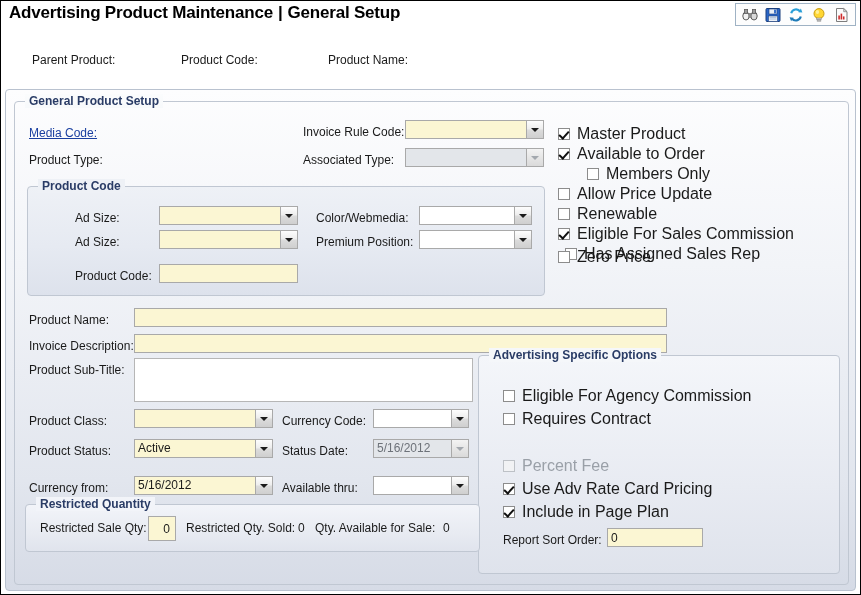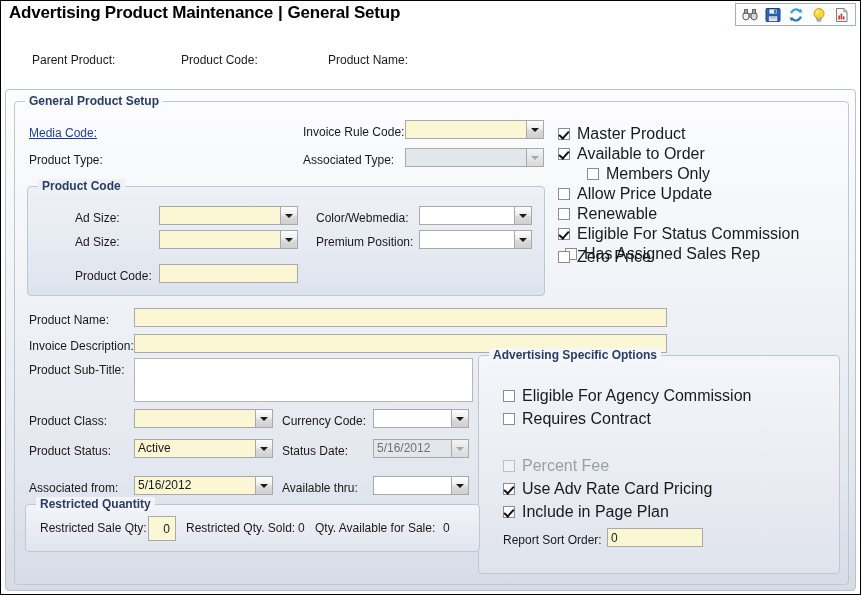--- a/index.html
+++ b/index.html
@@ -456,21 +456,21 @@
         <div class="cbrow" style="left:543px; top:85px;">
           <span class="cbox"></span>
           <span class="cbtext">Allow Price Update</span>
         </div>
         <div class="cbrow" style="left:543px; top:105px;">
           <span class="cbox"></span>
           <span class="cbtext">Renewable</span>
         </div>
         <div class="cbrow" style="left:543px; top:125px;">
           <span class="cbox checked"></span>
-          <span class="cbtext">Eligible For Status Commission</span>
+          <span class="cbtext">Eligible For Sales Commission</span>
         </div>
         <div class="cbrow" style="left:543px; top:145px;padding-left:7px;">
           <span class="cbox"></span>
           <span class="cbtext">Has Assigned Sales Rep</span>
         </div>
         <div class="cbrow" style="left:543px; top:148px;align-items:flex-end;">
           <span class="cbox"></span>
           <span class="cbtext">Zero Price</span>
         </div>
       </div>
@@ -509,21 +509,21 @@
       </div>
 
       <div class="lbl" style="left:267px; top:342px;">Status Date:</div>
       <div class="combo disabled" style="left:358px; top:337px; width:96px;">
         <div class="combo-input">5/16/2012</div>
         <div class="combo-btn">
             <span class="arrow-dn"></span>
           </div>
       </div>
 
-      <div class="lbl" style="left:14px; top:379px;">Associated from:</div>
+      <div class="lbl" style="left:14px; top:379px;">Currency from:</div>
       <div class="combo" style="left:119px; top:374px; width:139px;">
         <div class="combo-input">5/16/2012</div>
         <div class="combo-btn">
             <span class="arrow-dn"></span>
           </div>
       </div>
 
       <div class="lbl" style="left:267px; top:379px;">Available thru:</div>
       <div class="combo white" style="left:358px; top:374px; width:96px;">
         <div class="combo-input"></div>

